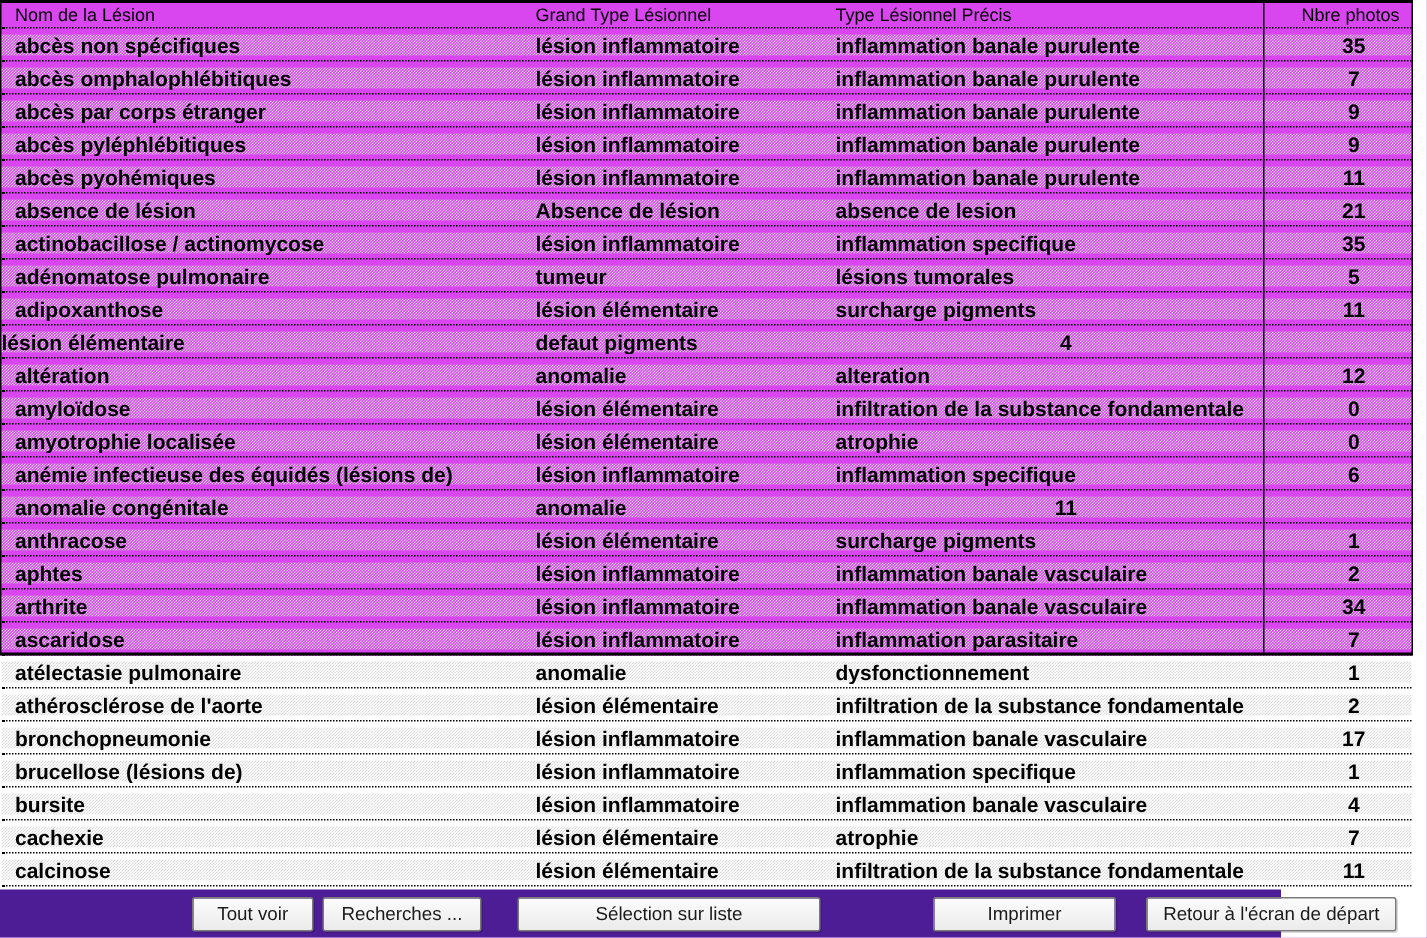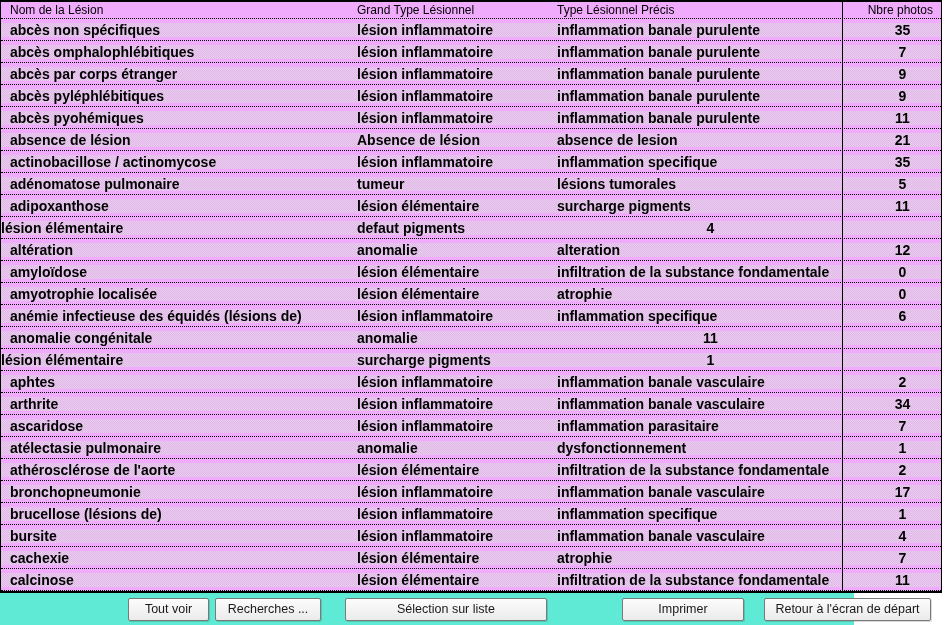--- a/index.html
+++ b/index.html
@@ -6,25 +6,25 @@
   html, body {
     margin: 0; padding: 0;
     width: 951px; height: 625px;
     background: #ffffff;
     font-family: "Liberation Sans", "DejaVu Sans", sans-serif;
     overflow: hidden;
   }
   .table-frame {
     position: absolute;
     left: 0; top: 0;
-    width: 942px; height: 593px;
+    width: 942px; height: 437px;
     border: 1px solid #000;
     border-top-width: 2px;
     border-bottom-width: 2px;
-    background: #f0abfc;
+    background: #d946ef;
   }
   .col4-rule {
     position: absolute;
     left: 841px; top: 0; bottom: 0;
     width: 1px;
     background: #000;
     z-index: 3;
   }
   .hdr-row, .row {
     display: grid;
@@ -59,21 +59,21 @@
   .cell { position: relative; z-index: 1; white-space: nowrap; overflow: hidden; }
   .c1 { padding-left: 9px; }
   .c2, .c3 { padding-left: 0; }
   .c4 { text-align: center; padding-left: 24px; padding-right: 2px; }
   .hdr-row .c4 { text-align: right; padding-right: 8px; padding-left: 0; }
 
   .button-bar {
     position: absolute;
     left: 0; top: 593px;
     width: 854px; height: 32px;
-    background: #5eead4;
+    background: #4c1d95;
   }
   .btn {
     position: absolute;
     top: 5px;
     height: 23px;
     border: 1px solid #7a7a7a;
     border-radius: 2px;
     background: linear-gradient(#fcfcfc, #ebebeb);
     box-shadow: 1px 1px 0 rgba(0,0,0,0.15);
     font-family: "Liberation Sans", "DejaVu Sans", sans-serif;
@@ -183,20 +183,21 @@
         <div class="cell c2">lésion inflammatoire</div>
         <div class="cell c3">inflammation specifique</div>
         <div class="cell c4">6</div>
       </div>
       <div class="row">
         <div class="cell c1">anomalie congénitale</div>
         <div class="cell c2">anomalie</div>
         <div class="cell c4">11</div>
       </div>
       <div class="row">
+        <div class="cell c1">anthracose</div>
         <div class="cell c2">lésion élémentaire</div>
         <div class="cell c3">surcharge pigments</div>
         <div class="cell c4">1</div>
       </div>
       <div class="row">
         <div class="cell c1">aphtes</div>
         <div class="cell c2">lésion inflammatoire</div>
         <div class="cell c3">inflammation banale vasculaire</div>
         <div class="cell c4">2</div>
       </div>

